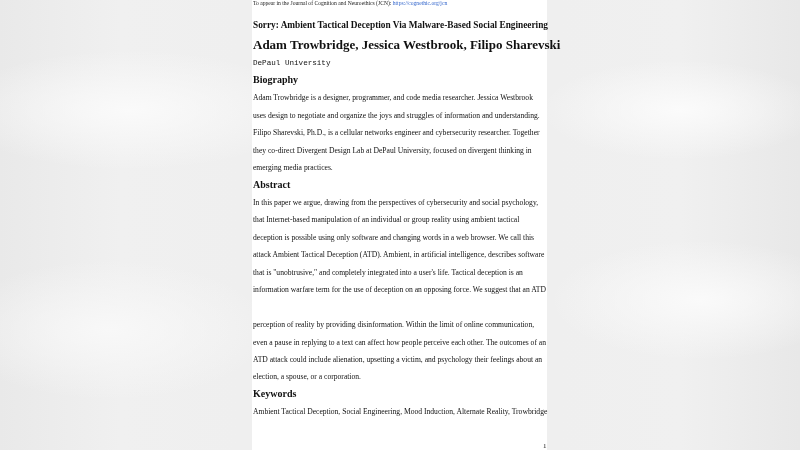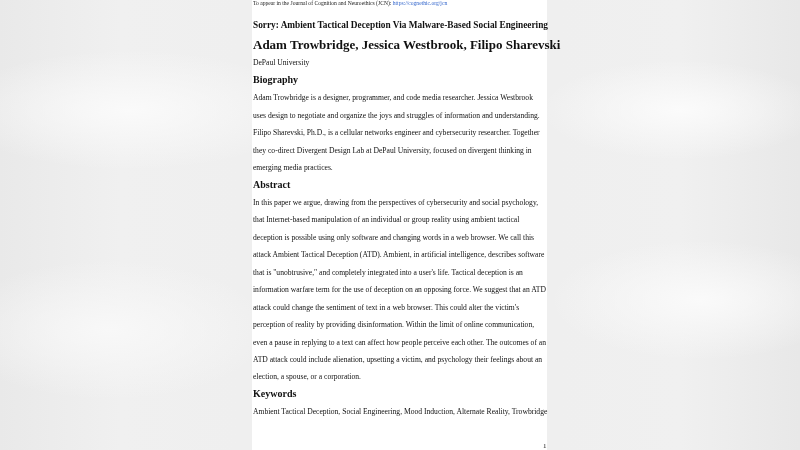--- a/index.html
+++ b/index.html
@@ -20,21 +20,21 @@
   .page {
     position: absolute; left: 252px; top: 0; width: 295px; height: 450px;
     background: #ffffff; color: #111;
     box-sizing: border-box;
   }
   .line { position: absolute; left: 1px; white-space: nowrap; font-size: 7.7px; line-height: 10px; }
   .header-note { font-size: 5.6px; top: -2px; color: #222; }
   .header-note a { color: #3366cc; text-decoration: none; }
   .title { top: 20px; font-size: 9.3px; font-weight: bold; }
   .authors { top: 40px; font-size: 13px; font-weight: bold; }
-  .affil { top: 58px; }
+  .affil { top: 58px; font-family: Liberation Mono, monospace; }
   .heading { font-weight: bold; font-size: 10px; }
   .body { font-size: 7.6px; }
   .page-num { position: absolute; left: 291px; top: 441px; font-size: 7px; line-height: 10px; }
 </style>
 </head>
 <body>
 
 <div class="bg-blur"></div>
 
 <div class="page">
@@ -51,21 +51,20 @@
   <div class="line body" style="top:145.5px">they co-direct Divergent Design Lab at DePaul University, focused on divergent thinking in</div>
   <div class="line body" style="top:163px">emerging media practices.</div>
 
   <div class="line heading" style="top:180px">Abstract</div>
   <div class="line body" style="top:197.5px">In this paper we argue, drawing from the perspectives of cybersecurity and social psychology,</div>
   <div class="line body" style="top:232.5px">deception is possible using only software and changing words in a web browser. We call this</div>
   <div class="line body" style="top:215px">that Internet-based manipulation of an individual or group reality using ambient tactical</div>
   <div class="line body" style="top:250px">attack Ambient Tactical Deception (ATD). Ambient, in artificial intelligence, describes software</div>
   <div class="line body" style="top:267.5px">that is "unobtrusive," and completely integrated into a user's life. Tactical deception is an</div>
   <div class="line body" style="top:285px">information warfare term for the use of deception on an opposing force. We suggest that an ATD</div>
-  <div class="line body" style="top:302.5px">attack could change the sentiment of text in a web browser. This could alter the victim's</div>
   <div class="line body" style="top:320px">perception of reality by providing disinformation. Within the limit of online communication,</div>
   <div class="line body" style="top:337.5px">even a pause in replying to a text can affect how people perceive each other. The outcomes of an</div>
   <div class="line body" style="top:355px">ATD attack could include alienation, upsetting a victim, and psychology their feelings about an</div>
   <div class="line body" style="top:372px">election, a spouse, or a corporation.</div>
 
   <div class="line heading" style="top:389px">Keywords</div>
   <div class="line body" style="top:406.5px">Ambient Tactical Deception, Social Engineering, Mood Induction, Alternate Reality, Trowbridge</div>
 
   <div class="page-num">1</div>
 </div>

